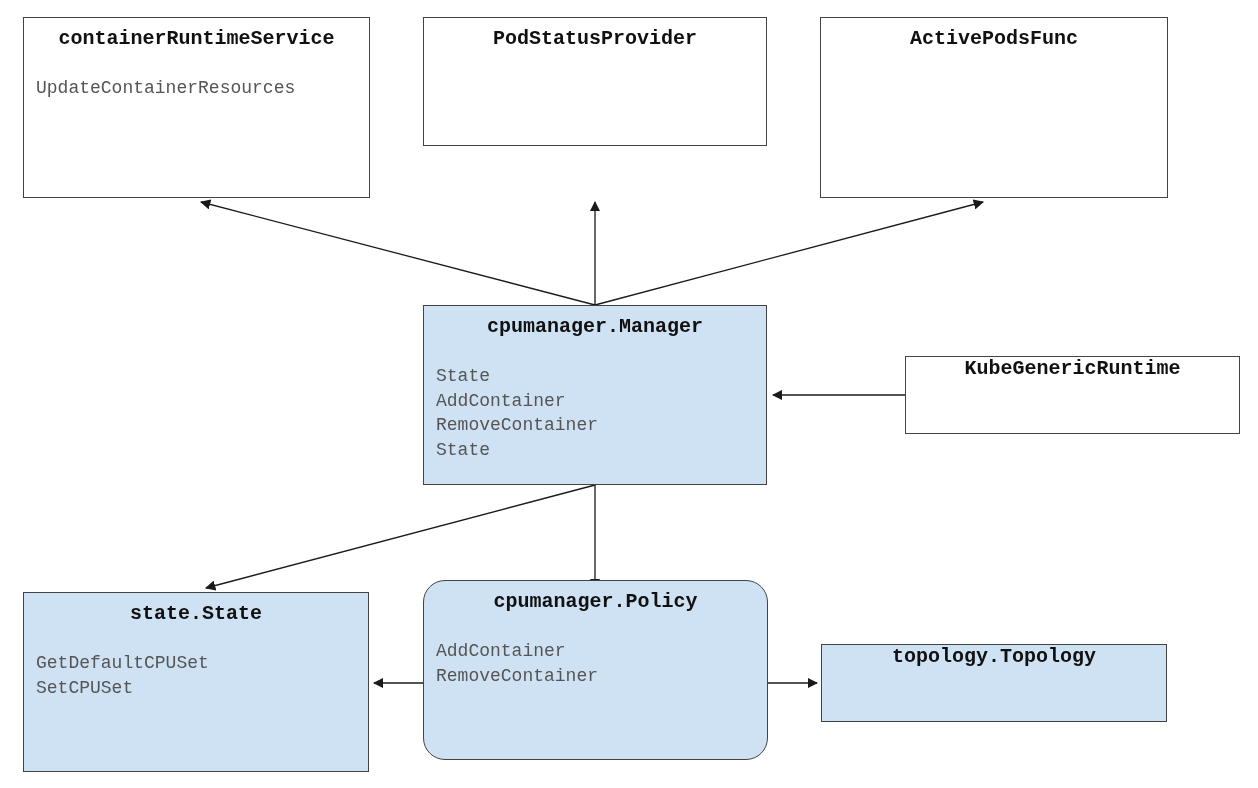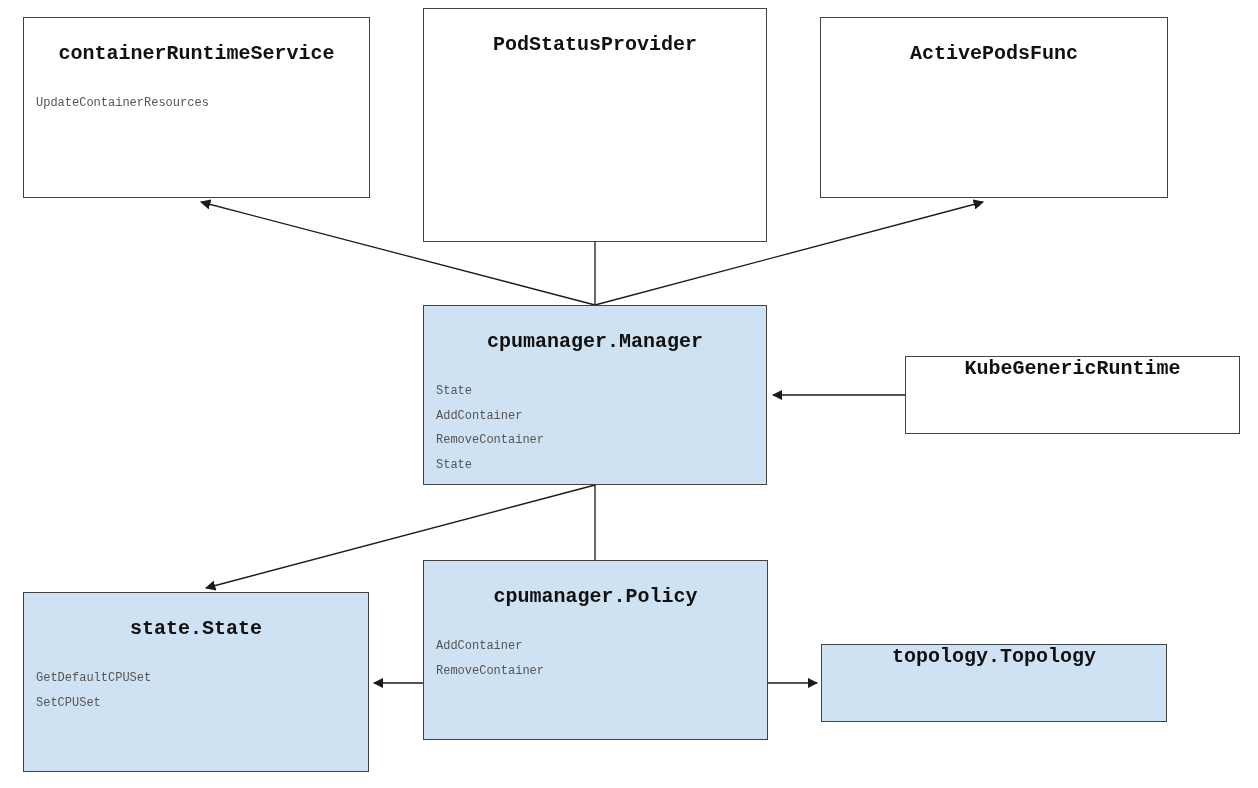--- a/index.html
+++ b/index.html
@@ -11,49 +11,49 @@
     overflow:hidden;
   }
   .box {
     position:absolute;
     box-sizing:border-box;
     border:1.5px solid #434343;
     background:#ffffff;
   }
   .box.blue { background:#cfe2f3; }
   .box .title {
-    margin-top:24px;
+    margin-top:9px;
     text-align:center;
     font-weight:bold;
     font-size:20px;
     color:#111111;
     white-space:nowrap;
   }
   .box .methods {
     margin:26px 0 0 12px;
-    font-size:12px;
+    font-size:18px;
     line-height:24.5px;
     color:#555555;
     white-space:nowrap;
   }
   .box.vcenter {
     display:flex;
     align-items:flex-start;
     justify-content:center;
   }
   .box.vcenter .title { margin-top:0; }
 
   
   #box-crs      { left:23px;  top:17px;  width:347px; height:181px; }
-  #box-psp      { left:423px; top:8px;  width:344px; height:234px; }
+  #box-psp      { left:423px; top:17px;  width:344px; height:129px; }
   #box-apf      { left:820px; top:17px;  width:348px; height:181px; }
   #box-mgr      { left:423px; top:305px; width:344px; height:180px; }
   #box-kgr      { left:905px; top:356px; width:335px; height:78px;  }
   #box-state    { left:23px;  top:592px; width:346px; height:180px; }
-  #box-policy   { left:423px; top:560px; width:345px; height:180px; }
+  #box-policy   { left:423px; top:580px; width:345px; height:180px;border-radius:22px; }
   #box-topology { left:821px; top:644px; width:346px; height:78px;  }
 
   svg.arrows {
     position:absolute; left:0; top:0;
     width:1258px; height:788px;
     pointer-events:none;
   }
   svg.arrows line { stroke:#1a1a1a; stroke-width:1.3; }
 </style>
 </head>

